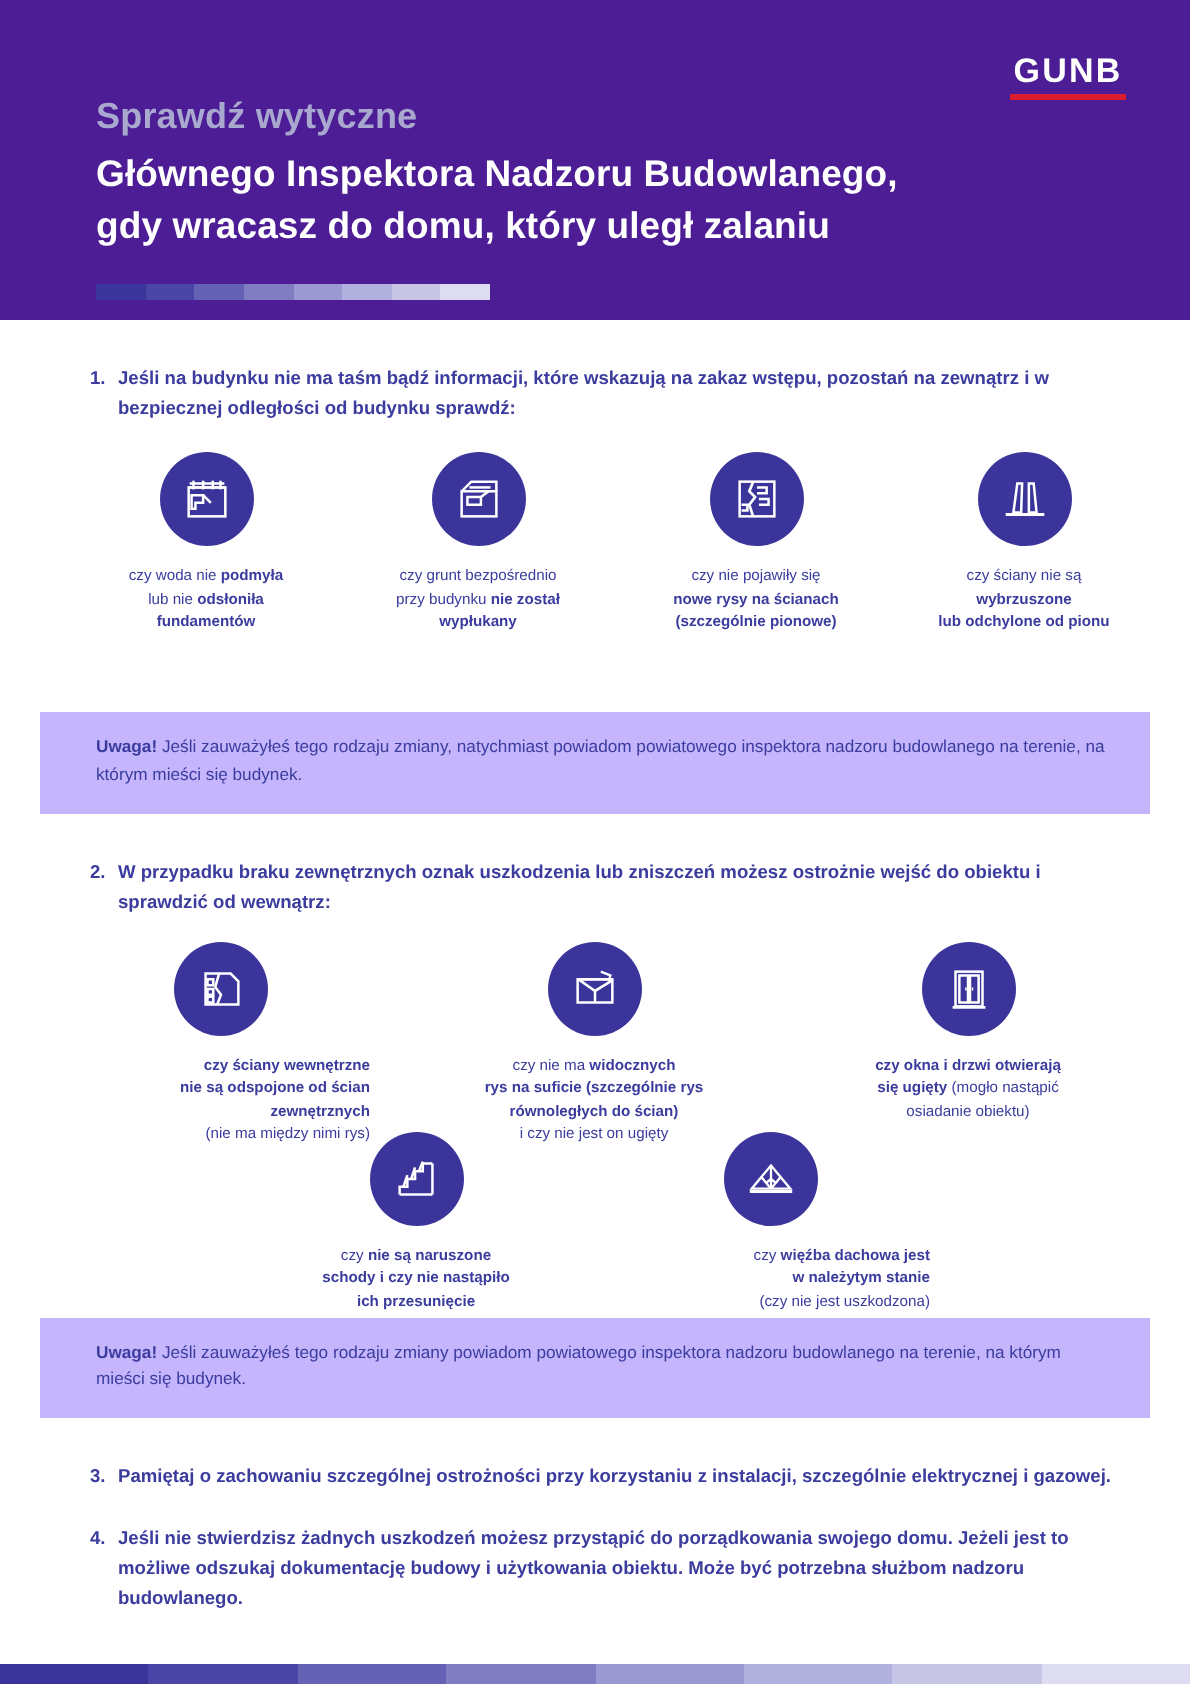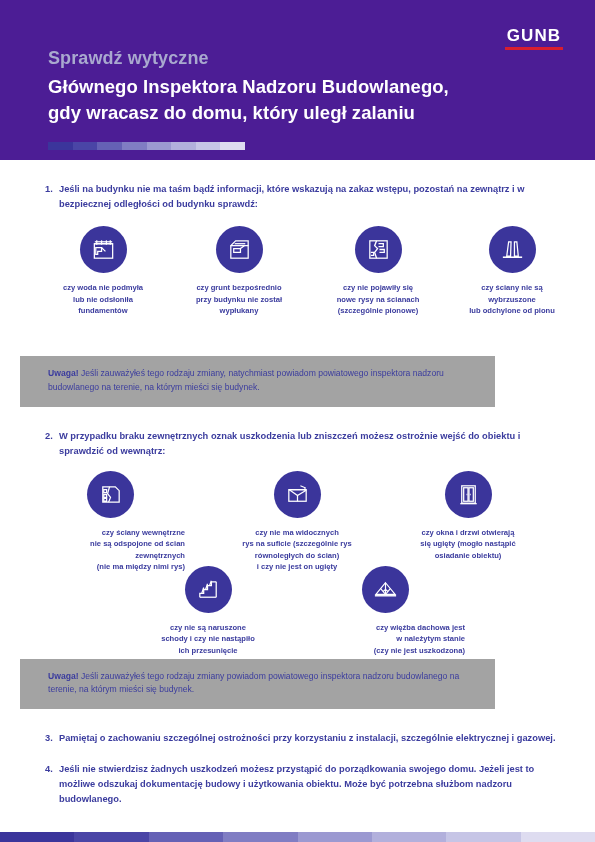--- a/index.html
+++ b/index.html
@@ -101,36 +101,35 @@
   .step-text {
     font-size: 9.3px;
     font-weight: bold;
     color: #3b3c9e;
     line-height: 1.62;
     flex: 1;
   }
 
   
   .notice {
-    background: #a3a3a3;
+    background: #c4b5fd;
     box-sizing: border-box;
-    width: 475px;
+    width: 555px;
     margin: 0 0 0 20px;
     padding: 11px 20px 12px 28px;
     font-size: 8.6px;
     line-height: 1.6;
     color: #3b3c9e;
   }
   .notice b { font-weight: bold; }
 
   
   .icon-row {
     position: relative;
     width: 546px;
-    font-weight: bold;
   }
   .icon-card {
     position: absolute;
     text-align: center;
   }
   .circle {
     width: 47px;
     height: 47px;
     border-radius: 50%;
     background: #3b359b;
@@ -267,21 +266,21 @@
         <rect x="5" y="9" width="18" height="12"></rect>
         <path d="M5 9 L14 9 L23 9"></path>
         <path d="M5.5 9 L14 15 L23 9.5"></path>
         <line x1="14" y1="15" x2="14" y2="21"></line>
         <path d="M17 5 L22 7 L21 10" stroke-width="1.2"></path>
       </svg>
     </div>
     <div class="cap">czy nie ma <b>widocznych</b><br><b>rys na suficie (szczególnie rys</b><br><b>równoległych do ścian)</b><br>i czy nie jest on ugięty</div>
   </div>
 
-  <div class="icon-card" style="left:393px;top:0;width:150px;">
+  <div class="icon-card" style="left:409px;top:0;width:150px;">
     <div class="circle">
       <svg width="27" height="27" viewBox="0 0 28 28" fill="none" stroke="#ffffff" stroke-width="1.3">
         <rect x="7" y="5" width="14" height="18"></rect>
         <rect x="9" y="7" width="4.5" height="14"></rect>
         <rect x="14.5" y="7" width="4.5" height="14"></rect>
         <line x1="12" y1="14" x2="12.8" y2="14" stroke-width="1.6"></line>
         <line x1="15.4" y1="14" x2="16.2" y2="14" stroke-width="1.6"></line>
         <line x1="5.5" y1="23.5" x2="22.5" y2="23.5" stroke-width="1.4"></line>
       </svg>
     </div>

